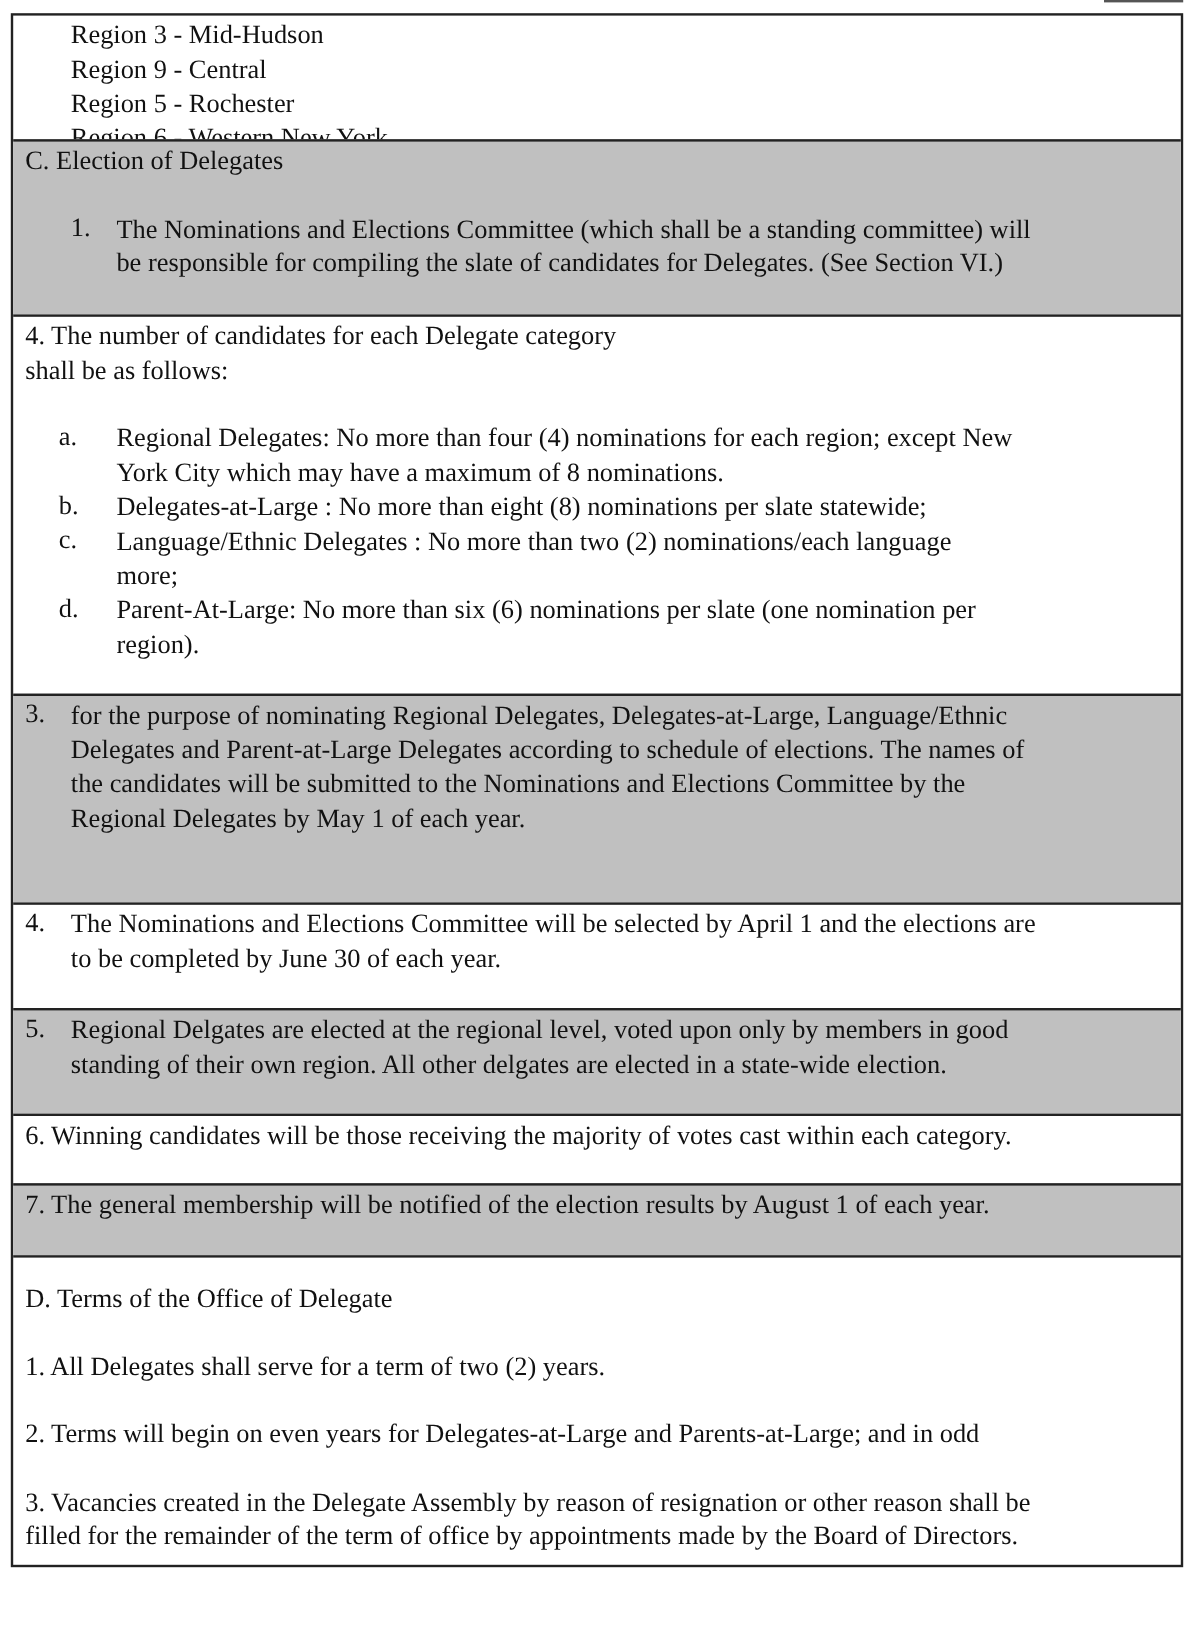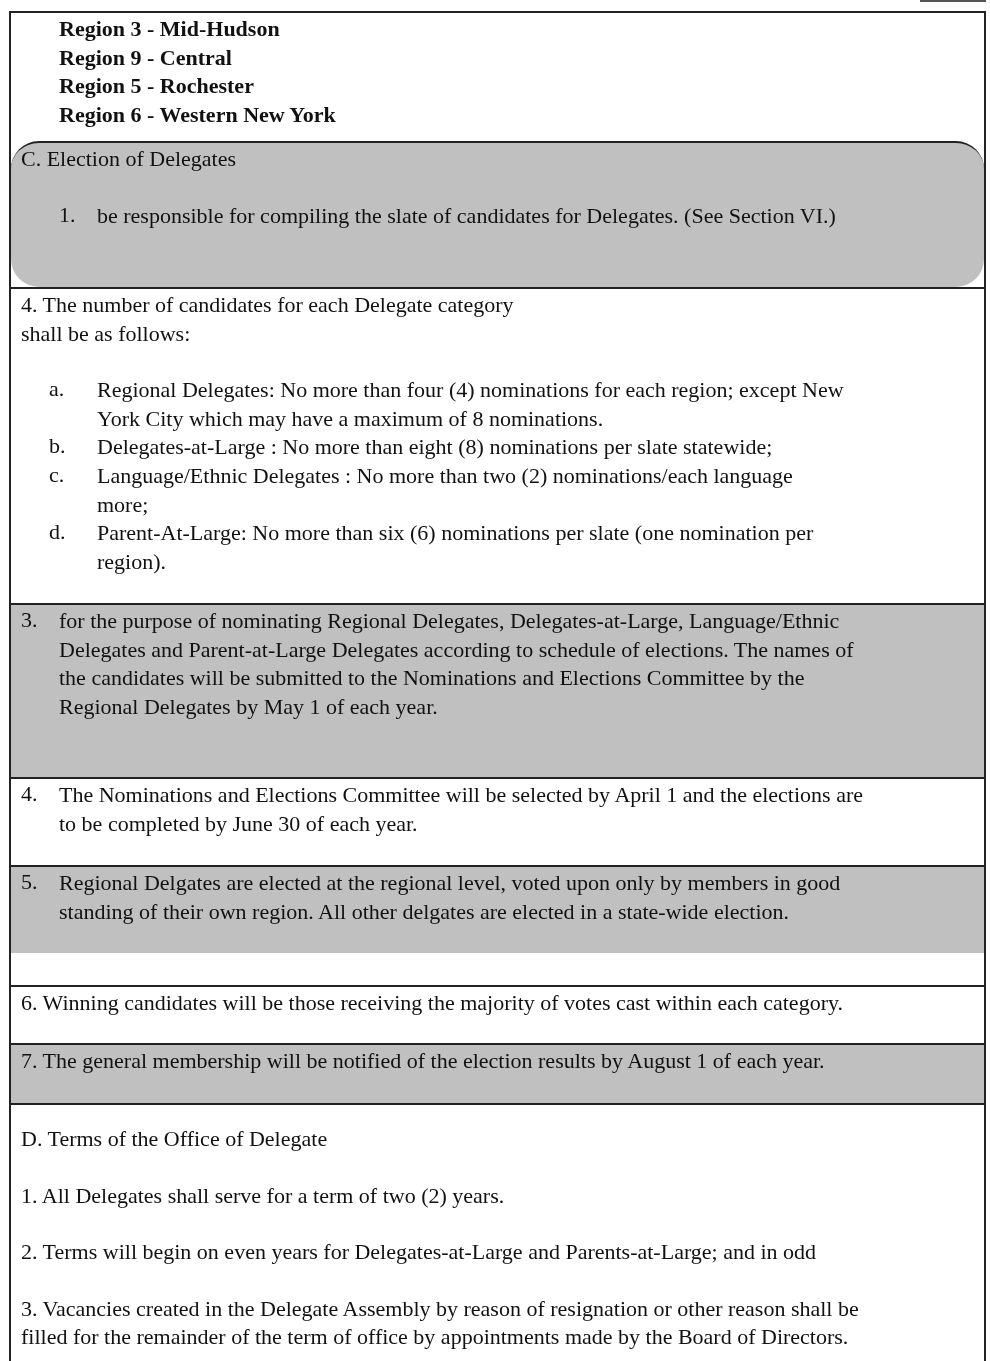--- a/index.html
+++ b/index.html
@@ -22,32 +22,33 @@
   .line { line-height: 28.6px; white-space: nowrap; }
   .num { position: absolute; }
 </style>
 </head>
 <body>
 
 <div class="corner-line"></div>
 
 <div class="doc-table">
 
-  <div class="row" style="height:128px; padding:2px 0 16px 48px;font-weight:bold;">
+  <div class="row" style="height:103px; padding:2px 0 16px 48px;">
     <div class="line">Region 3 - Mid-Hudson</div>
     <div class="line">Region 9 - Central</div>
     <div class="line">Region 5 - Rochester</div>
     <div class="line">Region 6 - Western New York</div>
   </div>
 
-  <div class="row gray" style="height:146px; padding:2px 10px 0 10px;border-radius:28px;">
+  <div class="row gray" style="height:146px; padding:2px 10px 0 10px;">
     <div class="line">C.  Election of Delegates</div>
     <div style="height:28px;"></div>
     <div style="position:relative; padding-left:76px;">
       <span class="num" style="left:38px;">1.</span>
+      <div class="line">The Nominations and Elections Committee (which shall be a standing committee) will</div>
       <div class="line">be responsible for compiling the slate of candidates for Delegates.  (See Section VI.)</div>
     </div>
   </div>
 
   <div class="row" style="height:316px; padding:2px 10px 0 10px;">
     <div class="line">4. The number of candidates for each Delegate category</div>
     <div class="line">shall be as follows:</div>
     <div style="height:28px;"></div>
     <div style="position:relative; padding-left:76px;">
       <span class="num" style="left:28px;">a.</span>
@@ -89,21 +90,21 @@
   </div>
 
   <div class="row gray" style="height:88px; padding:2px 10px 0 10px;">
     <div style="position:relative; padding-left:38px;">
       <span class="num" style="left:0;">5.</span>
       <div class="line">Regional Delgates are elected at the regional level, voted upon only by members in good</div>
       <div class="line">standing of their own region.  All other delgates are elected in a state-wide election.</div>
     </div>
   </div>
 
-  <div class="row" style="height:58px; padding:2px 10px 0 10px;margin-top:32px;">
+  <div class="row" style="height:58px; padding:2px 10px 0 10px;">
     <div class="line">6. Winning candidates will be those receiving the majority of votes cast within each category.</div>
   </div>
 
   <div class="row gray" style="height:60px; padding:2px 10px 0 10px;">
     <div class="line">7.  The general membership will be notified of the election results by August 1 of each year.</div>
   </div>
 
   <div class="row" style="height:258px; padding:20px 10px 0 10px;">
     <div class="line">D. Terms of the Office of Delegate</div>
     <div style="height:28px;"></div>

